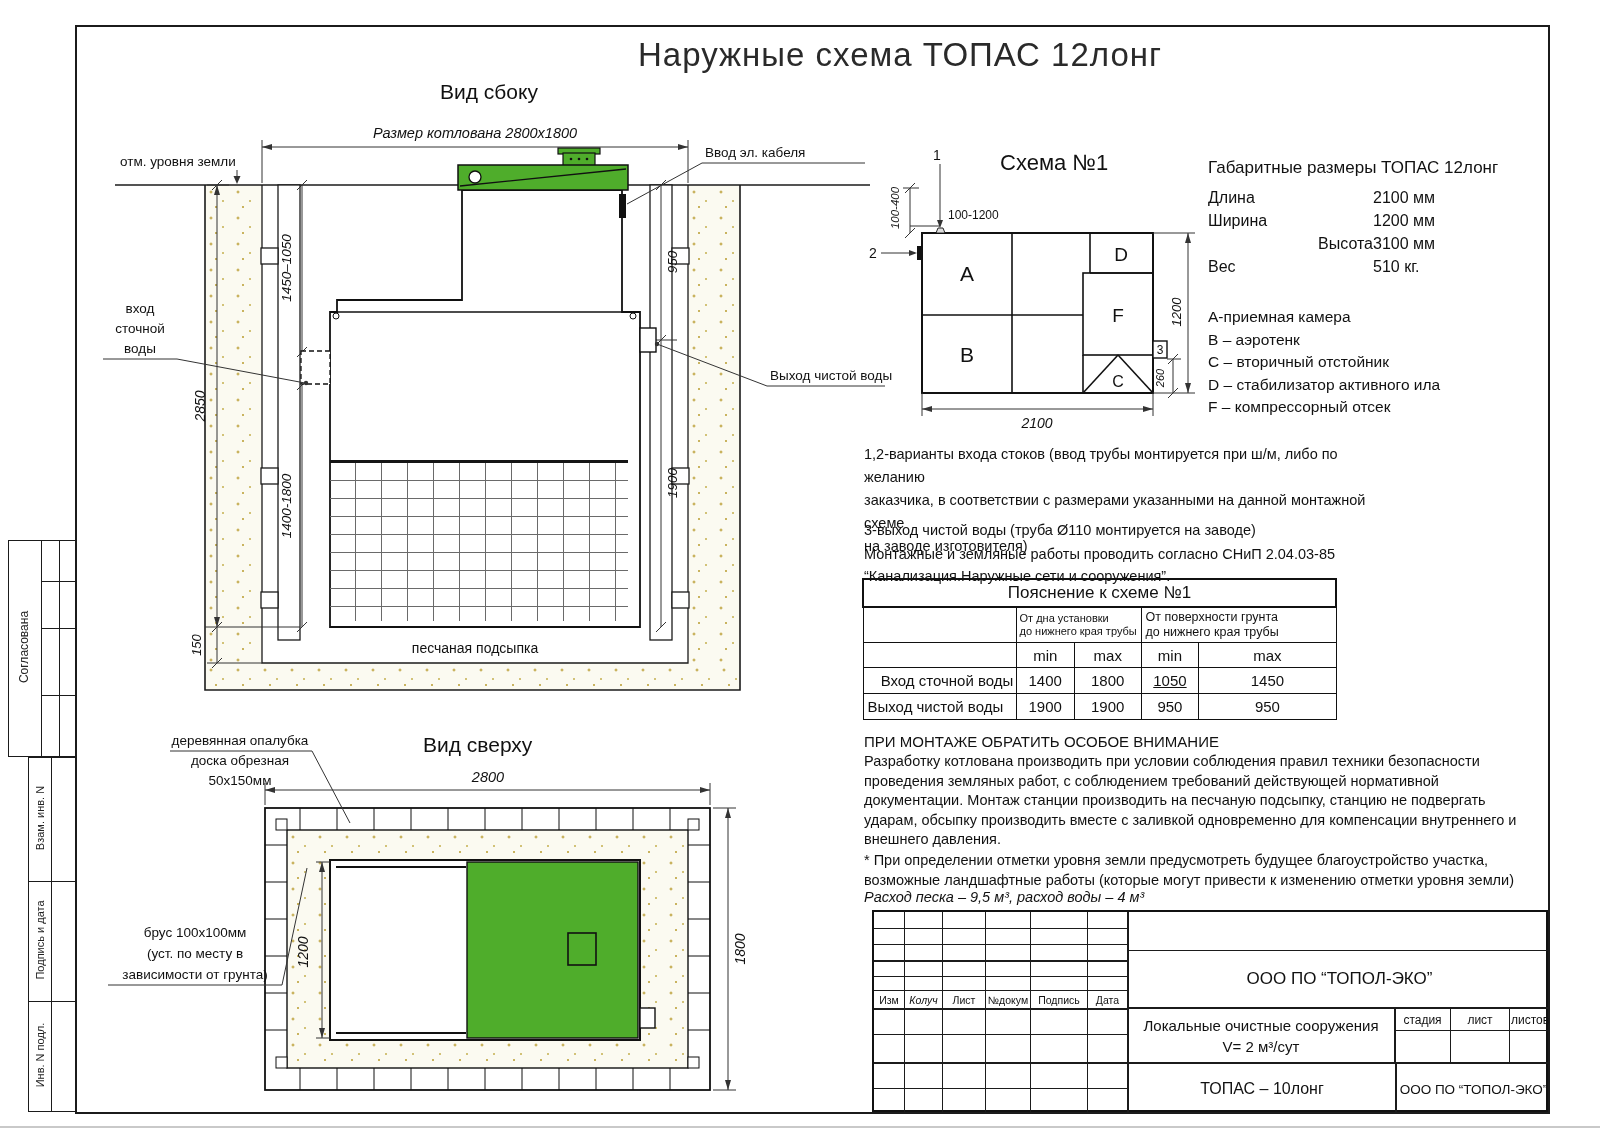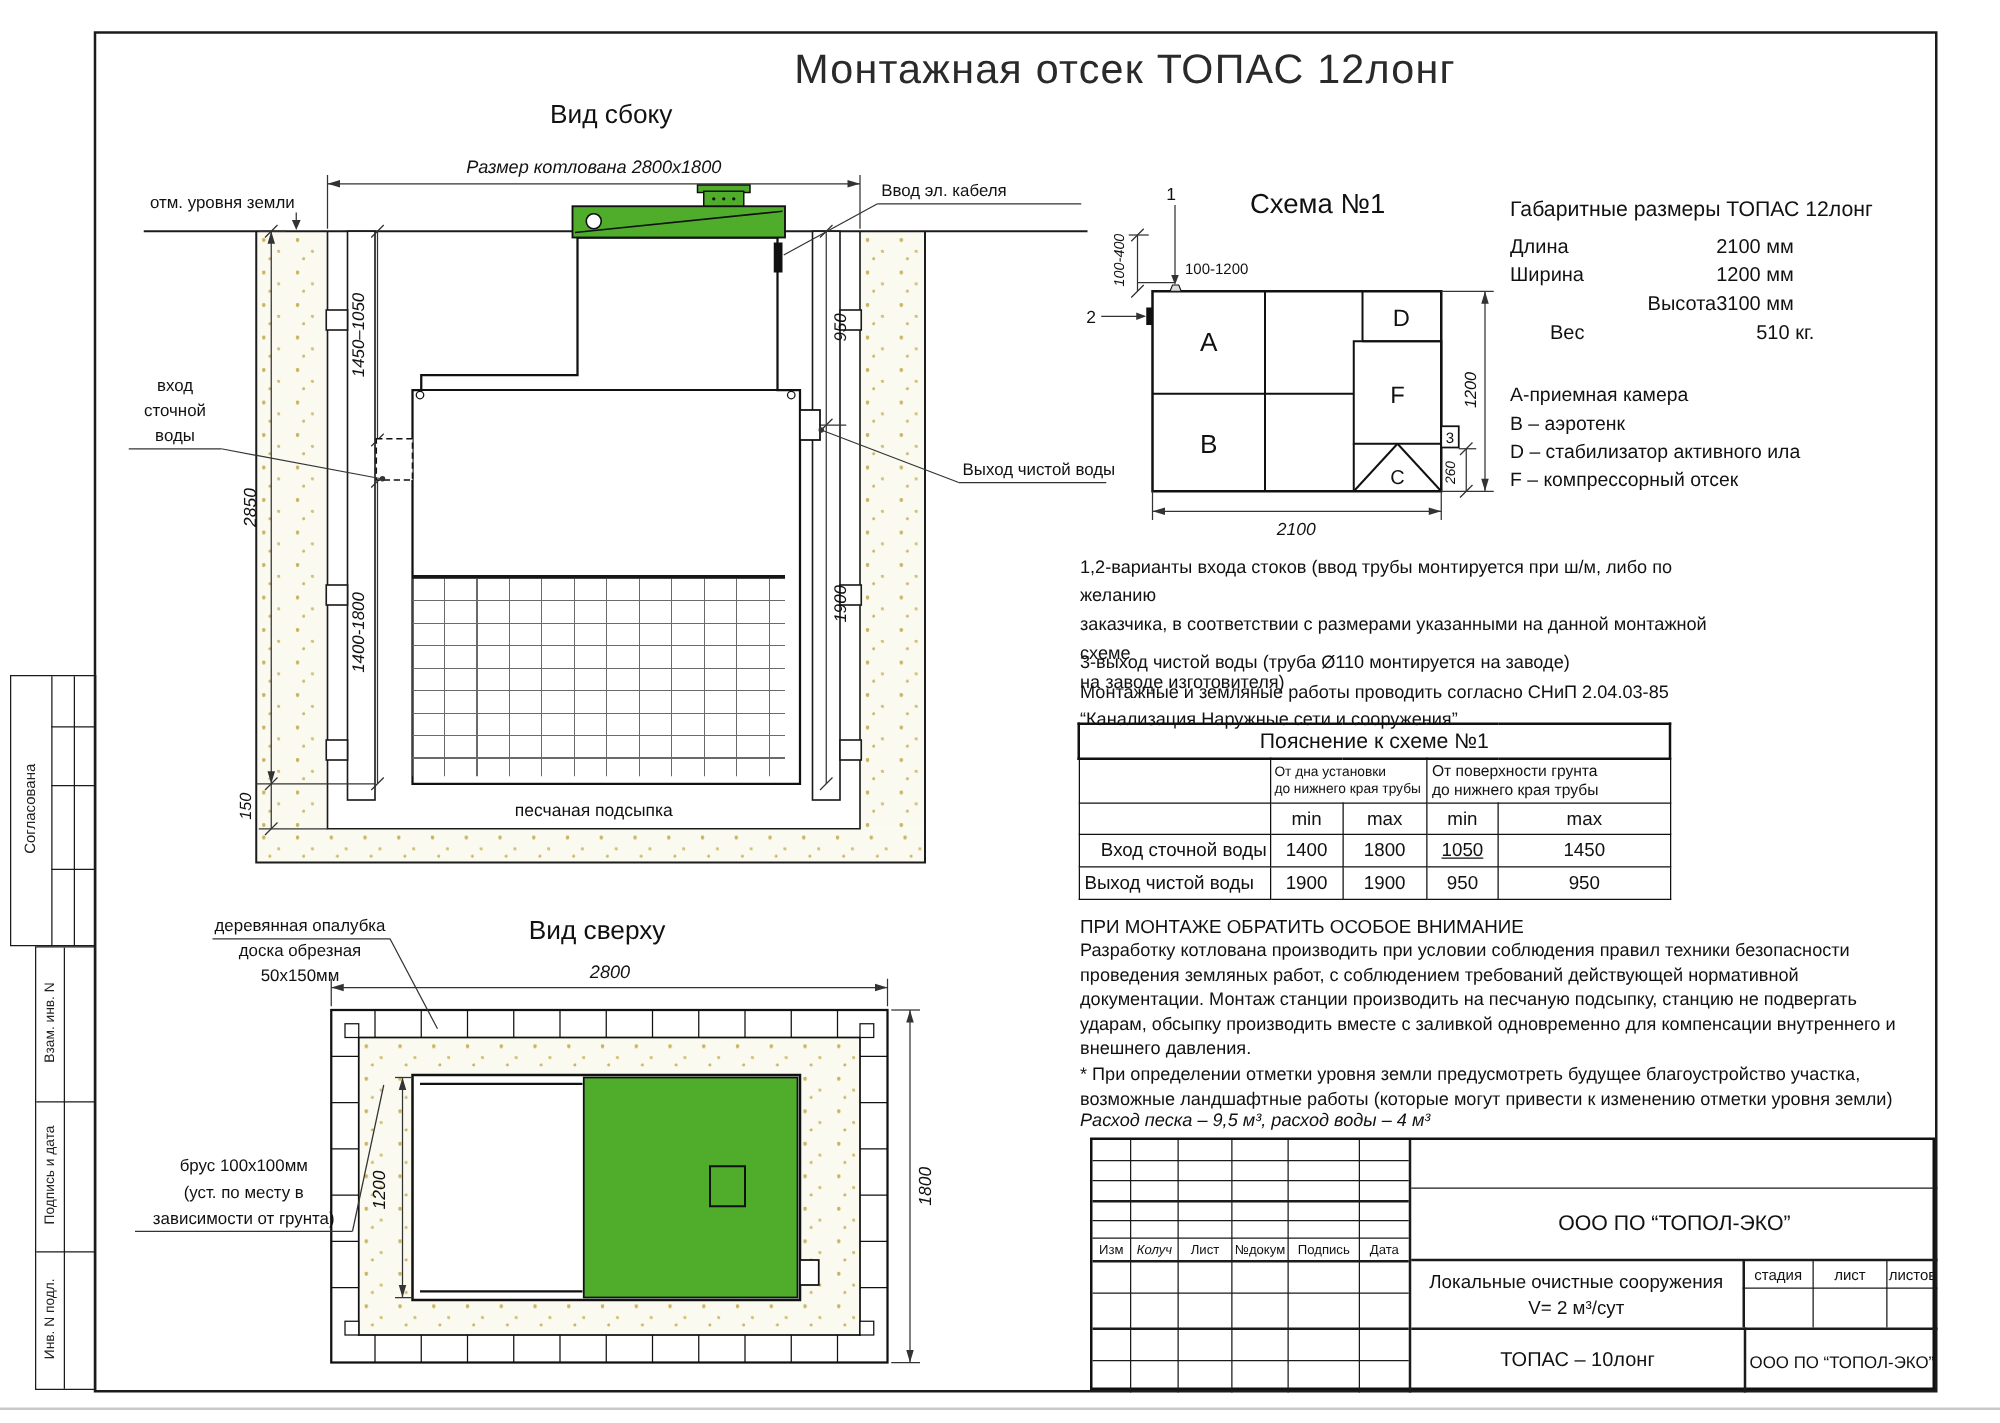--- a/index.html
+++ b/index.html
@@ -29,21 +29,21 @@
   .notesz{font-size:14.5px;line-height:23px;}
 </style>
 </head>
 <body>
 
 <div id="page">
 
   <div class="abs frame" style="left:75px;top:25px;width:1471px;height:1085px;"></div>
   <div class="hline" style="left:0;top:1126px;width:1600px;height:2px;background:#c9c9c9;"></div>
 
-  <div class="txt center" style="left:600px;top:36px;width:600px;font-size:33px;letter-spacing:1px;color:#2a2a2a;">Монтажная отсек ТОПАС 12лонг</div>
+  <div class="txt center" style="left:600px;top:36px;width:600px;font-size:33px;letter-spacing:1px;color:#2a2a2a;">Наружные схема ТОПАС 12лонг</div>
 
   <div class="txt" style="left:440px;top:80px;font-size:21px;">Вид сбоку</div>
   <div class="txt" style="left:1000px;top:130px;font-size:22px;margin-top:20px;">Схема №1</div>
   <div class="txt" style="left:423px;top:733px;font-size:21px;">Вид сверху</div>
 
   <div class="abs" style="left:8px;top:540px;width:67px;height:215px;border:1.5px solid #1b1b1b;">
     <div class="vline" style="left:32px;top:0;width:1px;height:215px;"></div>
     <div class="vline" style="left:50px;top:0;width:1px;height:215px;"></div>
     <div class="hline" style="left:32px;top:40px;width:35px;height:1px;"></div>
     <div class="hline" style="left:32px;top:87px;width:35px;height:1px;"></div>
@@ -227,27 +227,28 @@
       </div>
     <div style="display:flex;font-size:16px;line-height:23px;">
       <span style="width:165px;">Ширина</span>
       <span>1200 мм</span>
       </div>
     <div style="display:flex;font-size:16px;line-height:23px;text-align:right;">
       <span style="width:165px;">Высота</span>
       <span>3100 мм</span>
       </div>
     <div style="display:flex;font-size:16px;line-height:23px;">
-      <span style="width:165px;margin-left:32px;">Вес</span>
+      <span style="width:165px;">Вес</span>
       <span>510 кг.</span>
       </div>
   </div>
   <div class="abs" style="left:1208px;top:306px;width:340px;font-size:15.5px;line-height:22.5px;">
     <div>А-приемная камера</div>
     <div>В – аэротенк</div>
+    <div>С – вторичный отстойник</div>
     <div>D – стабилизатор активного  ила</div>
     <div>F  – компрессорный отсек</div>
   </div>
 
   <div class="txt notesz" style="left:864px;top:443px;width:530px;">1,2-варианты входа  стоков (ввод трубы монтируется при ш/м, либо по желанию
 заказчика, в соответствии с размерами указанными на данной монтажной схеме
 на заводе изготовителя)</div>
   <div class="txt notesz" style="left:864px;top:519px;width:530px;">3-выход чистой воды (труба Ø110 монтируется на заводе)</div>
   <div class="txt" style="left:864px;top:543px;width:530px;font-size:14.5px;line-height:22px;">Монтажные и земляные работы проводить согласно СНиП 2.04.03-85
 “Канализация.Наружные сети и сооружения”.</div>

